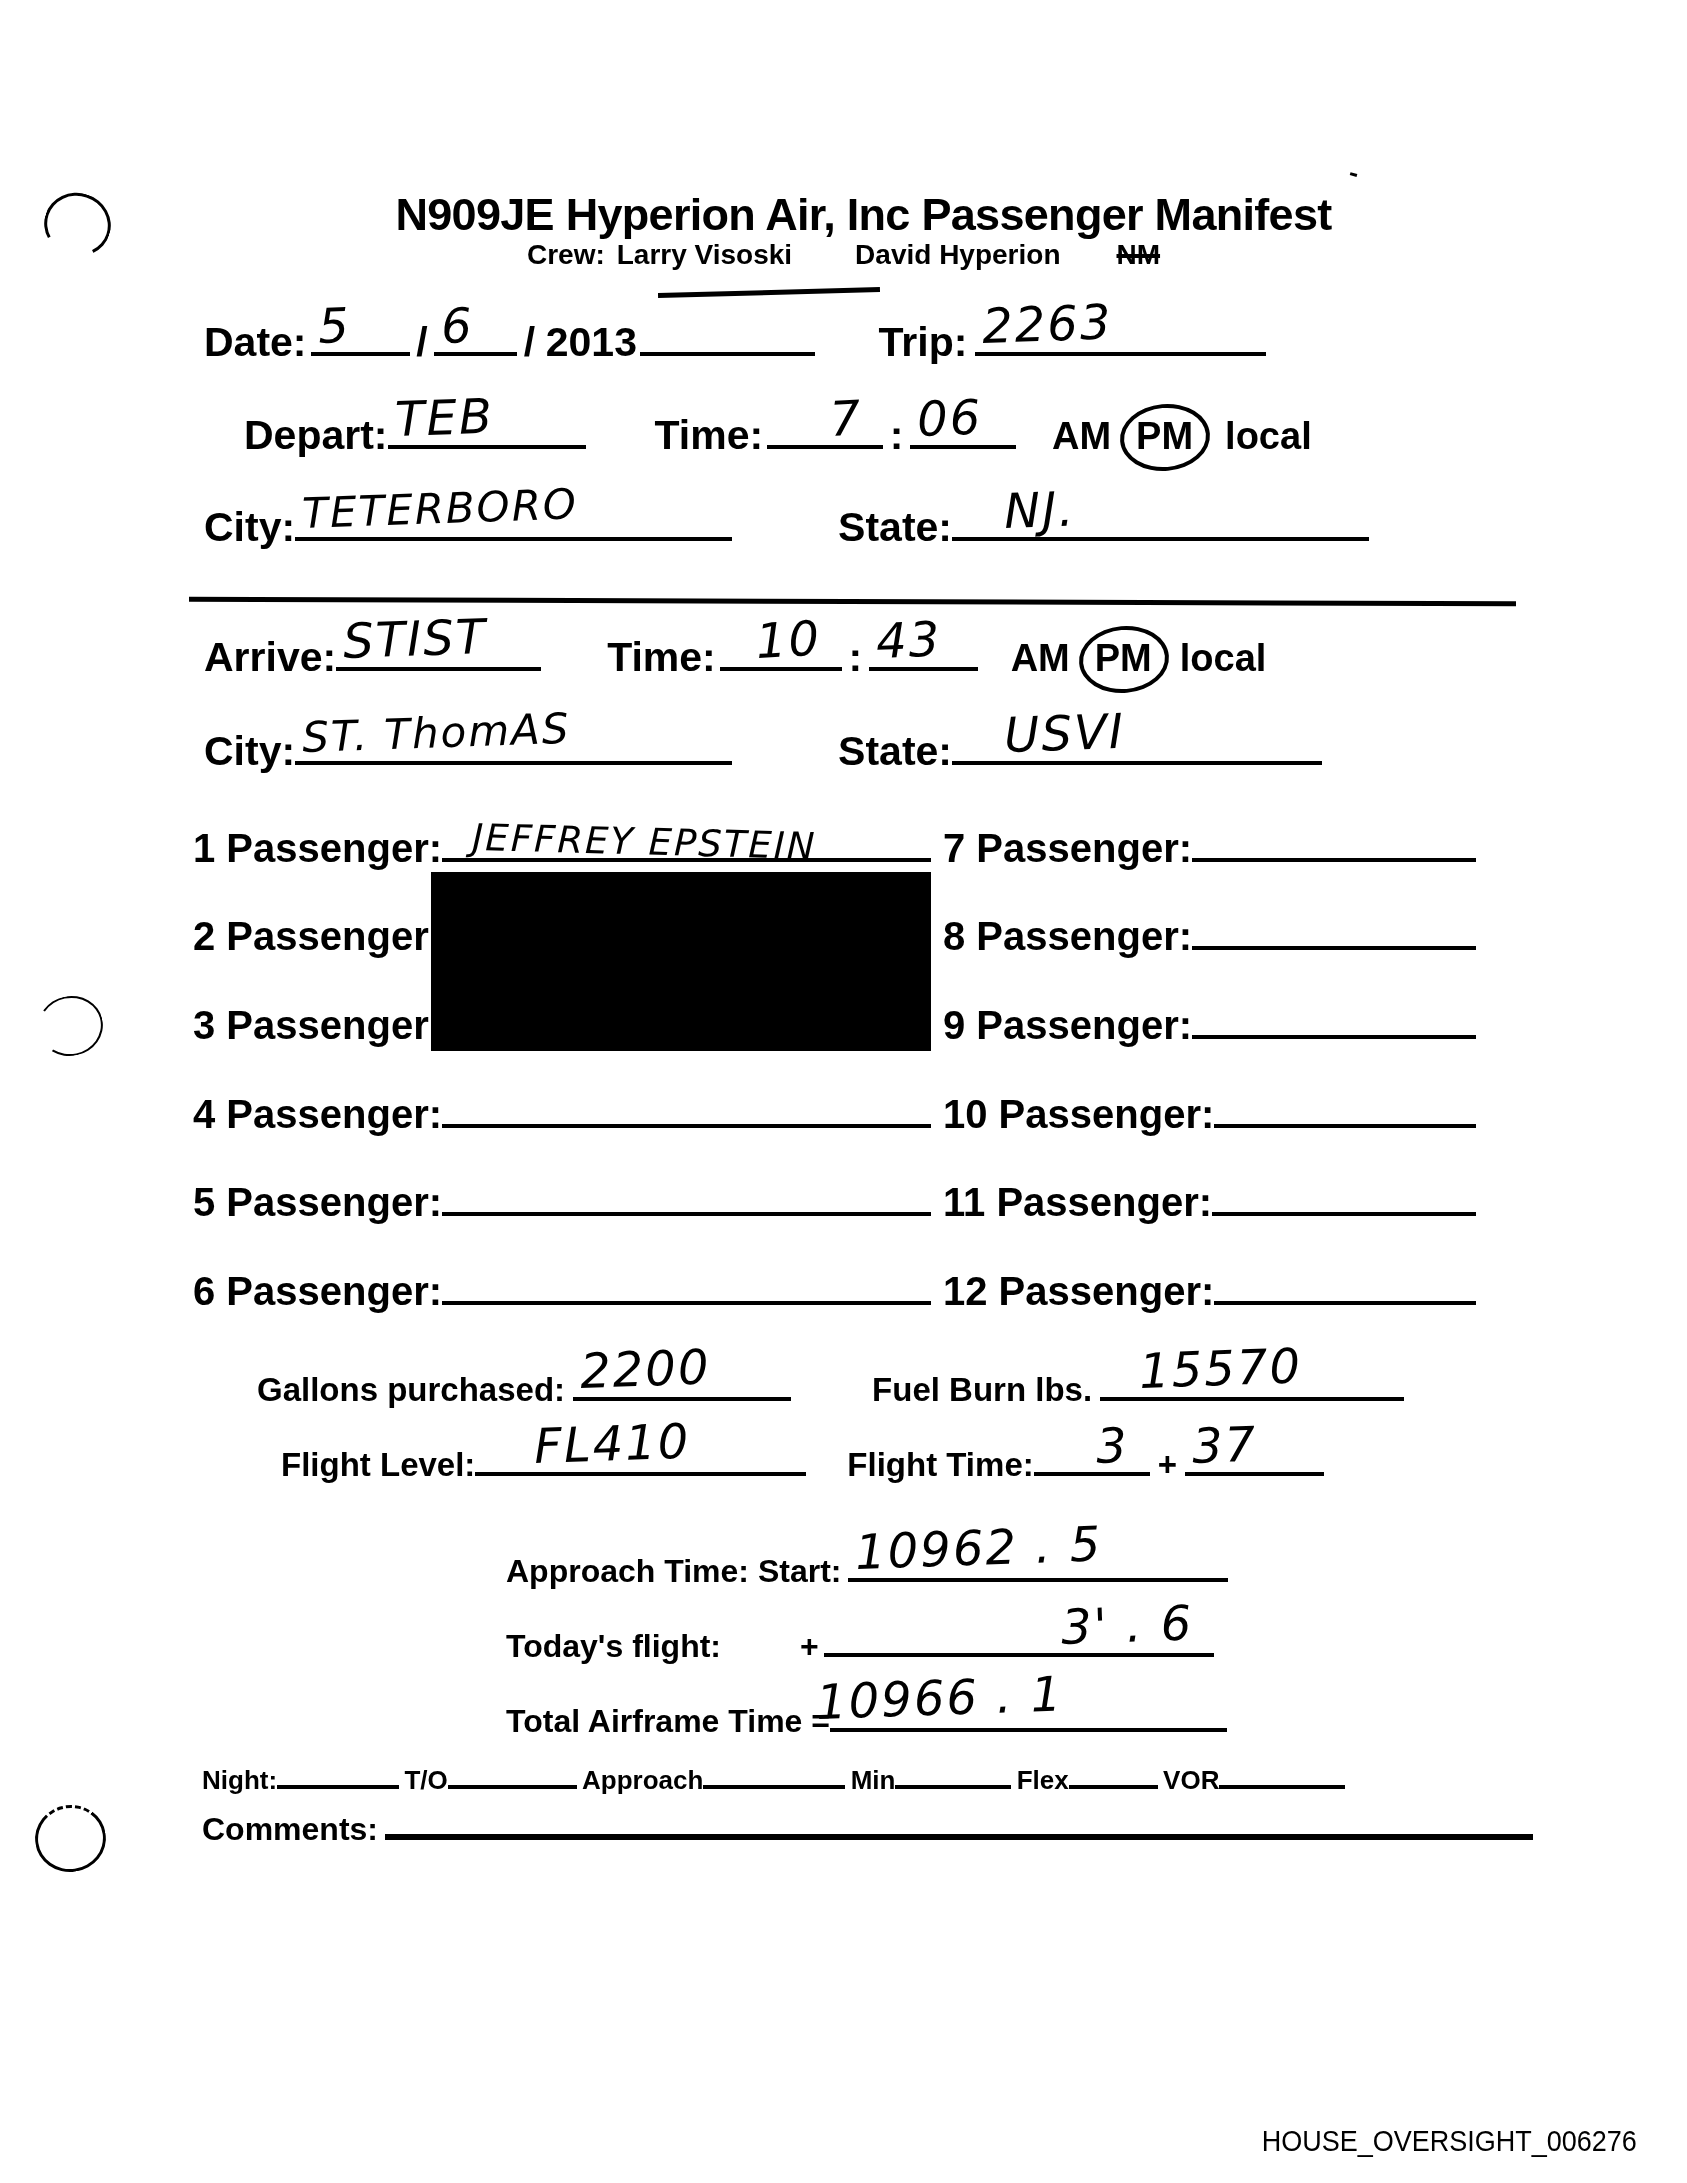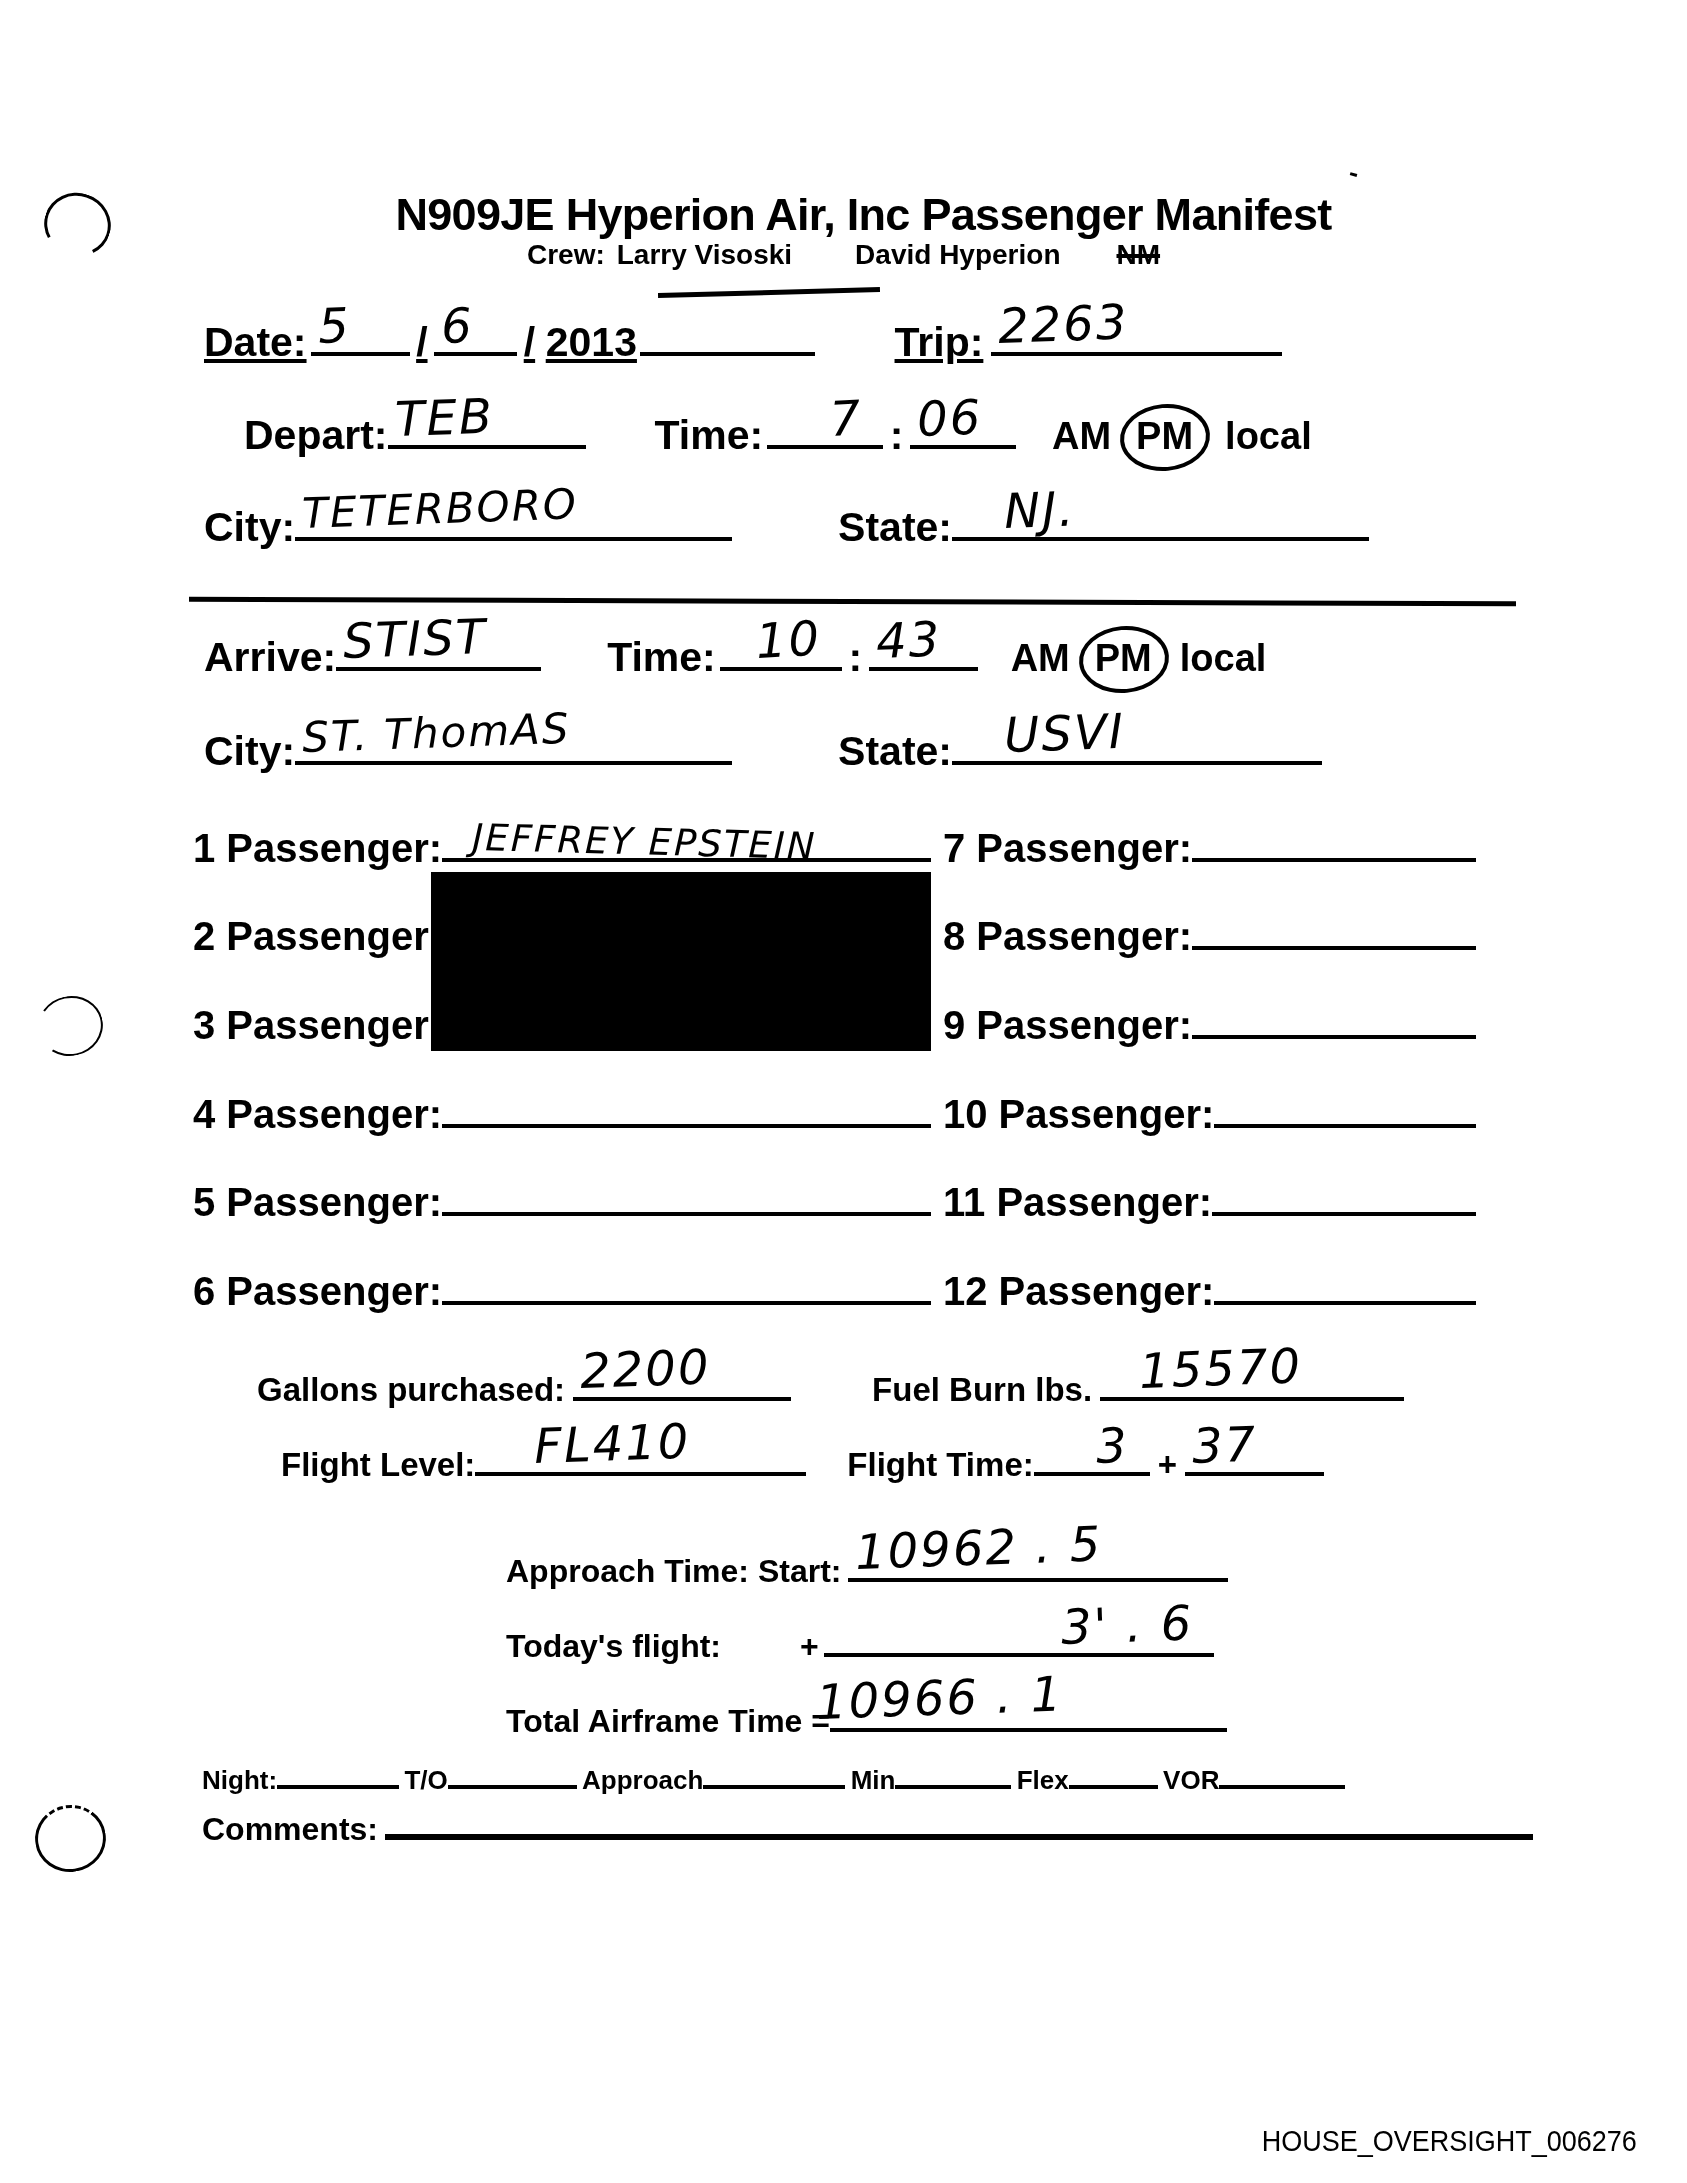--- a/index.html
+++ b/index.html
@@ -58,33 +58,33 @@
 
   <div class="title fs68">N909JE Hyperion Air, Inc Passenger Manifest</div>
   <div class="crewline fs42">
     <span>Crew:</span>
     <span style="margin-left:12px;">Larry Visoski</span>
     <span style="margin-left:63px;">David Hyperion</span>
     <span style="margin-left:56px;" class="struck">NM</span>
   </div>
   <div class="crew-underline"></div>
 
-  <div class="row fs62" style="top:319px;left:204px;text-decoration:underline;">
+  <div class="row fs62" style="top:319px;left:204px;">
     <span class="lbl">Date:</span>
     <span class="blank" style="width:99px;margin-left:4px;">
       <span class="hw hw72">5</span>
     </span>
     <span class="lbl" style="margin-left:6.6px;">/</span>
     <span class="blank" style="width:83px;margin-left:6.6px;">
       <span class="hw hw72">6</span>
     </span>
     <span class="lbl" style="margin-left:6.6px;">/</span>
     <span class="lbl" style="margin-left:10.6px;">2013</span>
     <span class="blank" style="width:175px;margin-left:2.6px;"></span>
-    <span class="lbl" style="margin-left:80px;">Trip:</span>
+    <span class="lbl" style="margin-left:64px;">Trip:</span>
     <span class="blank" style="width:291px;margin-left:8px;">
       <span class="hw hw72">2263</span>
     </span>
   </div>
 
   <div class="row fs62" style="top:412px;left:204px;margin-left:40px;">
     <span class="lbl">Depart:</span>
     <span class="blank" style="width:198px;">
       <span class="hw hw72">TEB</span>
     </span>

